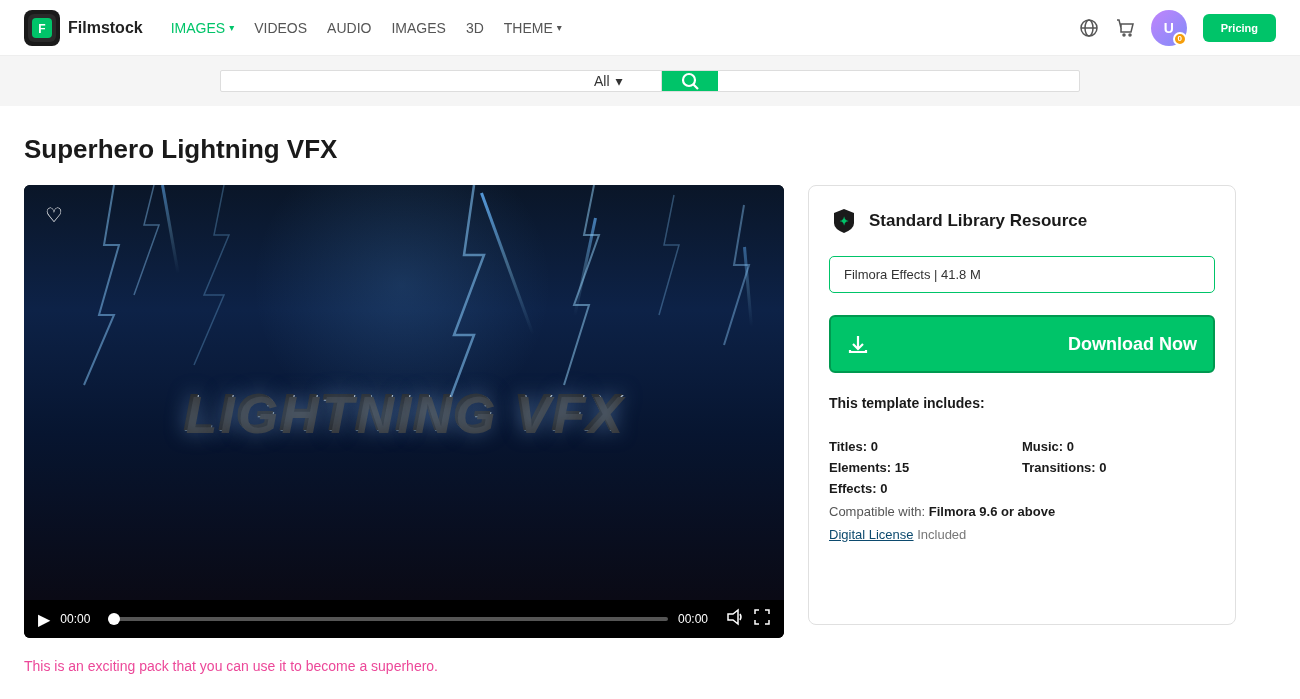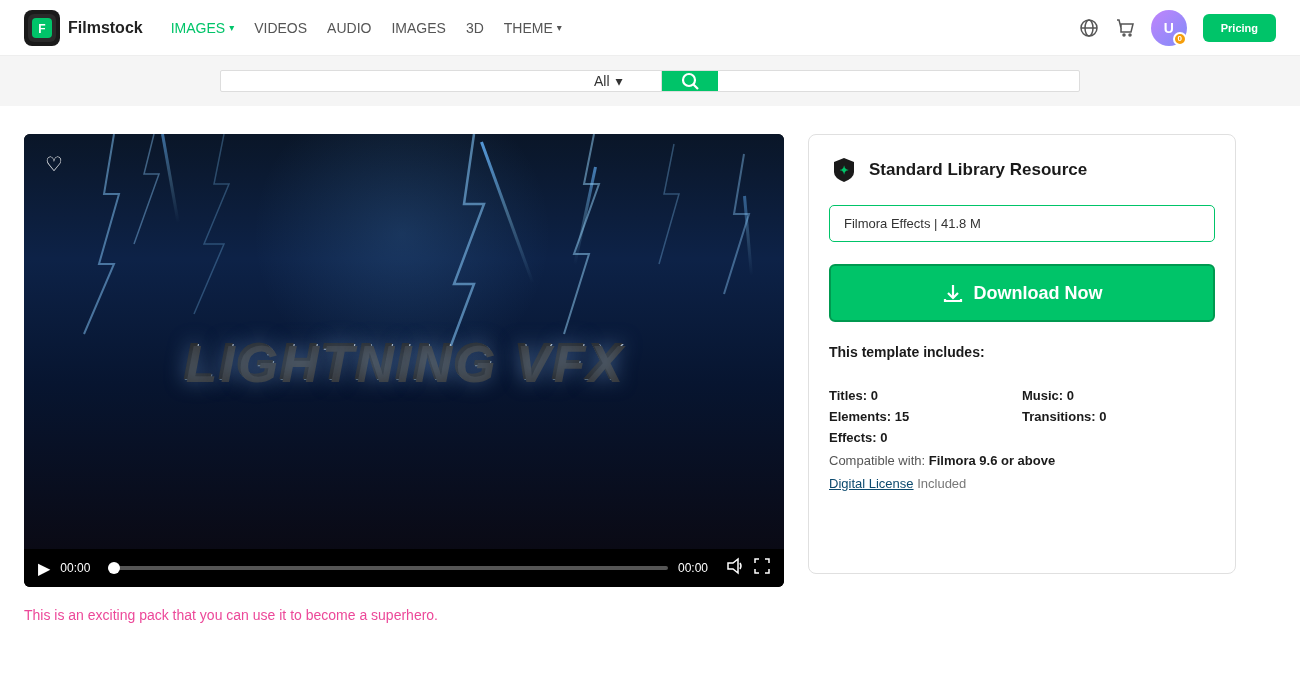--- a/index.html
+++ b/index.html
@@ -366,21 +366,21 @@
       background: #00c469;
       color: white;
       border: 2px solid #009950;
       border-radius: 6px;
       padding: 16px;
       font-size: 18px;
       font-weight: 700;
       cursor: pointer;
       display: flex;
       align-items: center;
-      justify-content: center;
+      justify-content: space-between;
       gap: 10px;
       margin-bottom: 22px;
     }
     .template-includes {
       margin-bottom: 16px;
     }
     .template-includes-title {
       font-size: 14px;
       font-weight: 700;
       color: #1a1a1a;
@@ -500,20 +500,21 @@
     <button class="search-btn">
       <svg width="20" height="20" viewBox="0 0 20 20" fill="none" stroke="white" stroke-width="2.2">
         <circle cx="9" cy="9" r="6"></circle>
         <line x1="13.5" y1="13.5" x2="18" y2="18"></line>
       </svg>
     </button>
   </div>
 </div>
 
 <div class="page-content">
+  <h1 class="page-title">Superhero Lightning VFX</h1>
 
   <div class="main-layout">
 
     <div class="video-wrap">
       <div class="video-preview">
 
         <div class="lightning-bg">
           <div class="lightning-glow"></div>
           <div class="lightning-bolt"></div>
           <div class="lightning-bolt"></div>

